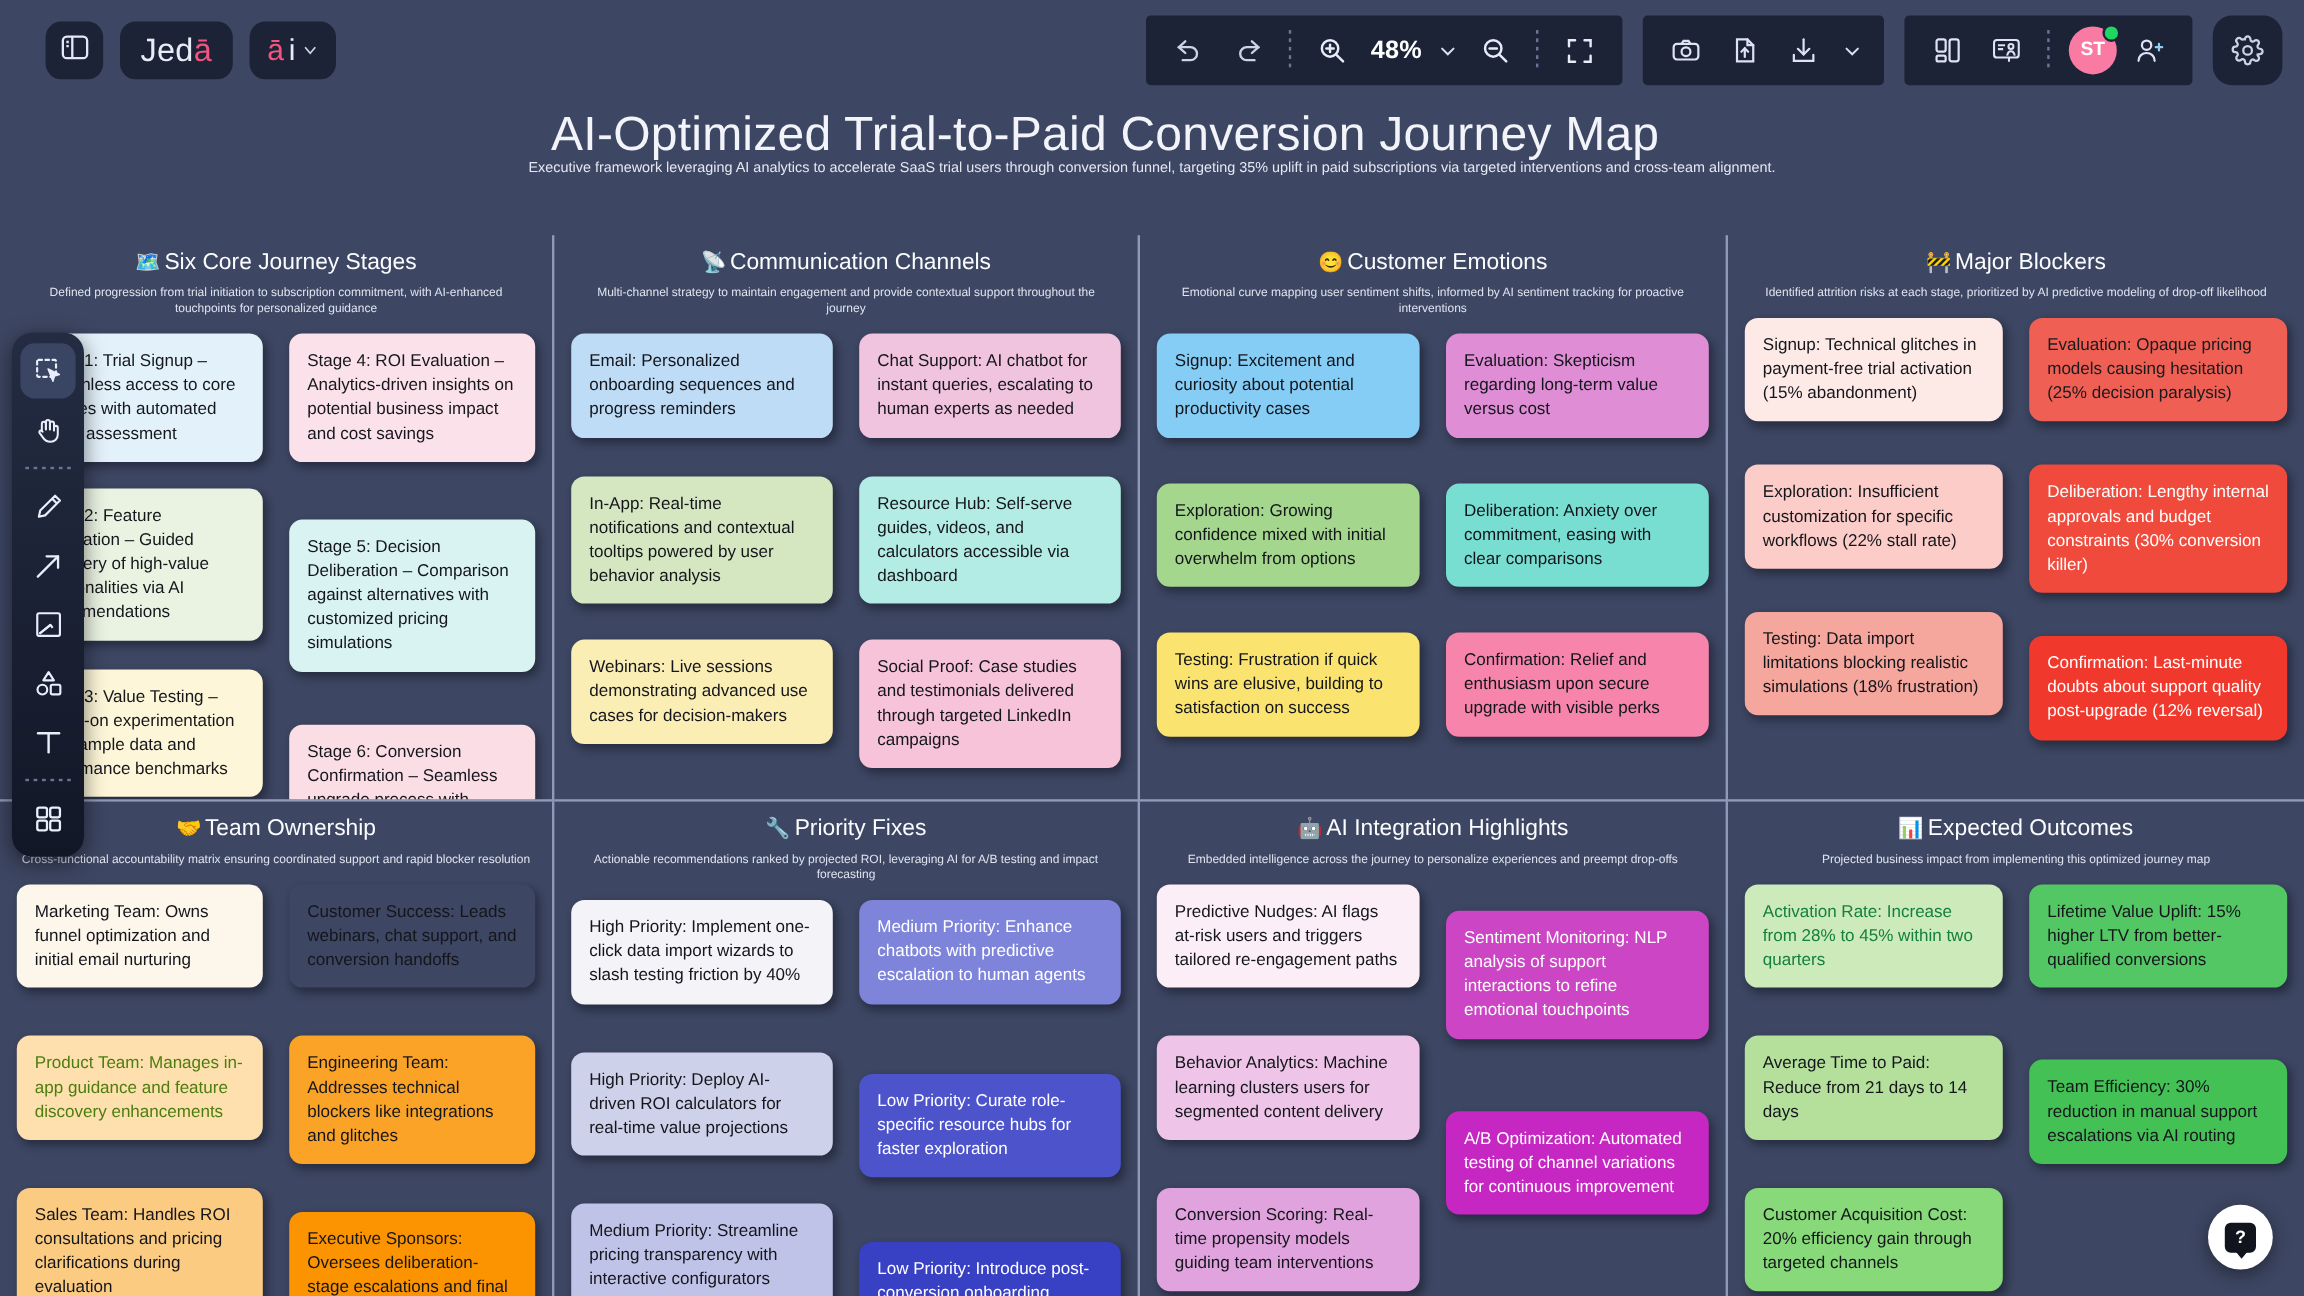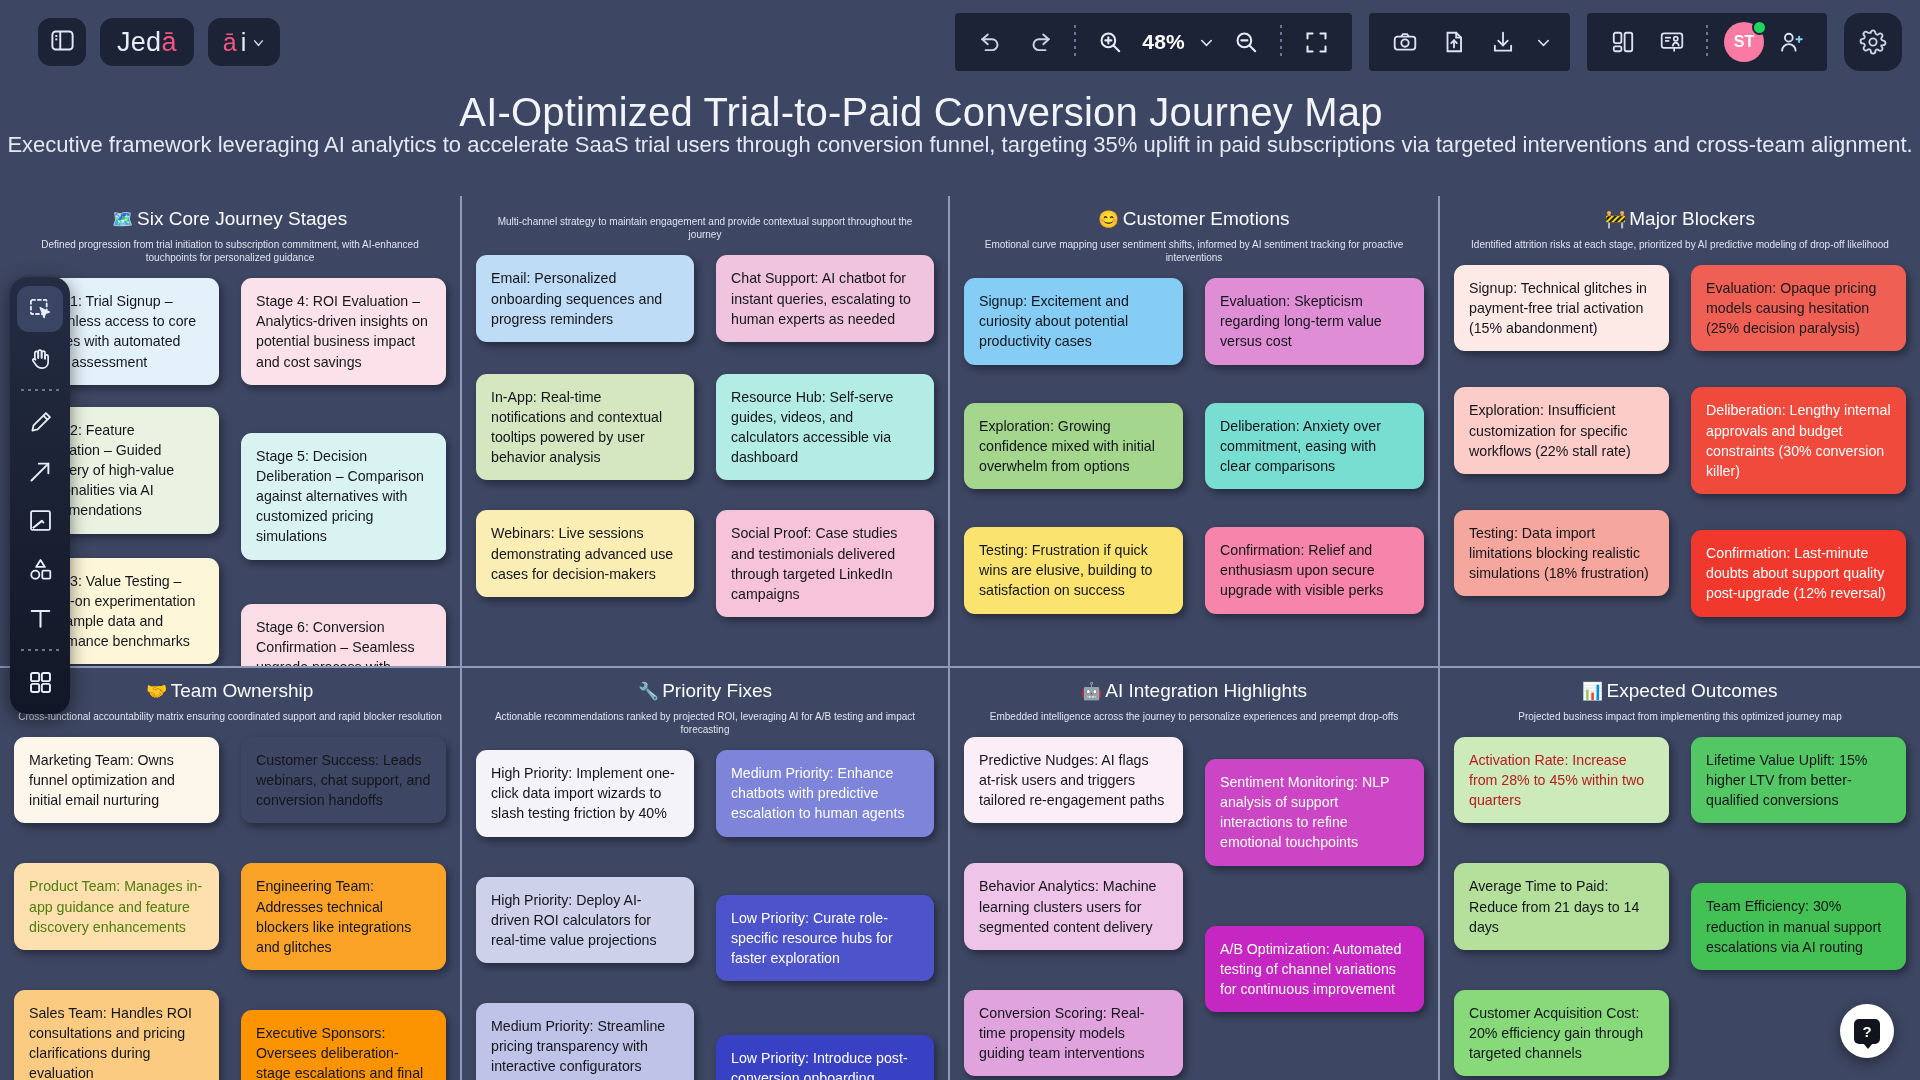--- a/index.html
+++ b/index.html
@@ -79,21 +79,21 @@
 
   
   #doc-title {
     position: absolute; top: 90px; left: 0; width: 1842px;
     text-align: center; color: #f2f4fa;
     font-size: 40px; font-weight: 400; letter-spacing: .2px;
   }
   #doc-sub {
     position: absolute; top: 132px; left: 0; width: 1920px;
     text-align: center; color: #e4e8f3;
-    font-size: 22px; font-weight: 400;
+    font-size: 12px; font-weight: 400;
   }
 
   
   #board {
     position: absolute; top: 196px; left: 0;
     width: 1920px; height: 884px;
     display: grid;
     grid-template-columns: 462px 488px 490px 480px;
     grid-template-rows: 472px 412px;
   }
@@ -351,20 +351,21 @@
         <div class="col">
           <div class="card" style="background: rgb(251, 226, 234); color: rgb(21, 23, 29);">Stage 4: ROI Evaluation – Analytics-driven insights on potential business impact and cost savings</div>
           <div style="height: 34px;"></div>
           <div class="card" style="background: rgb(217, 242, 242); color: rgb(21, 23, 29);">Stage 5: Decision Deliberation – Comparison against alternatives with customized pricing simulations</div>
           <div style="height: 30px;"></div>
           <div class="card" style="background: rgb(251, 221, 230); color: rgb(21, 23, 29);">Stage 6: Conversion Confirmation – Seamless upgrade process with incentive-based final nudges</div>
         </div>
       </div>
     </div>
     <div class="panel">
+      <div class="sec-title"><span class="emo">📡</span><span>Communication Channels</span></div>
       <div class="sec-desc">Multi-channel strategy to maintain engagement and provide contextual support throughout the journey</div>
       <div class="cards">
         <div class="col">
           <div class="card" style="background: rgb(190, 220, 245); color: rgb(20, 22, 28);">Email: Personalized onboarding sequences and progress reminders</div>
           <div style="height: 18px;"></div>
           <div class="card" style="background: rgb(212, 231, 192); color: rgb(20, 22, 28);">In-App: Real-time notifications and contextual tooltips powered by user behavior analysis</div>
           <div style="height: 16px;"></div>
           <div class="card" style="background: rgb(251, 238, 181); color: rgb(20, 22, 28);">Webinars: Live sessions demonstrating advanced use cases for decision-makers</div>
         </div>
         <div class="col">
@@ -473,21 +474,21 @@
           <div style="height: 46px;"></div>
           <div class="card" style="background: rgb(198, 38, 193); color: rgb(255, 255, 255);">A/B Optimization: Automated testing of channel variations for continuous improvement</div>
         </div>
       </div>
     </div>
     <div class="panel norow2">
       <div class="sec-title"><span class="emo">📊</span><span>Expected Outcomes</span></div>
       <div class="sec-desc">Projected business impact from implementing this optimized journey map</div>
       <div class="cards">
         <div class="col">
-          <div class="card" style="background: rgb(205, 234, 187); color: #b91c1c;">Activation Rate: Increase from 28% to 45% within two quarters</div>
+          <div class="card" style="background: rgb(205, 234, 187); color: #15803d;">Activation Rate: Increase from 28% to 45% within two quarters</div>
           <div style="height: 26px;"></div>
           <div class="card" style="background: rgb(180, 224, 156); color: rgb(20, 22, 28);">Average Time to Paid: Reduce from 21 days to 14 days</div>
           <div style="height: 26px;"></div>
           <div class="card" style="background: rgb(136, 217, 122); color: rgb(20, 22, 28);">Customer Acquisition Cost: 20% efficiency gain through targeted channels</div>
         </div>
         <div class="col">
           <div class="card" style="background: rgb(82, 199, 99); color: rgb(20, 22, 28);">Lifetime Value Uplift: 15% higher LTV from better-qualified conversions</div>
           <div style="height: 46px;"></div>
           <div class="card" style="background: rgb(67, 193, 85); color: rgb(20, 22, 28);">Team Efficiency: 30% reduction in manual support escalations via AI routing</div>
         </div>

